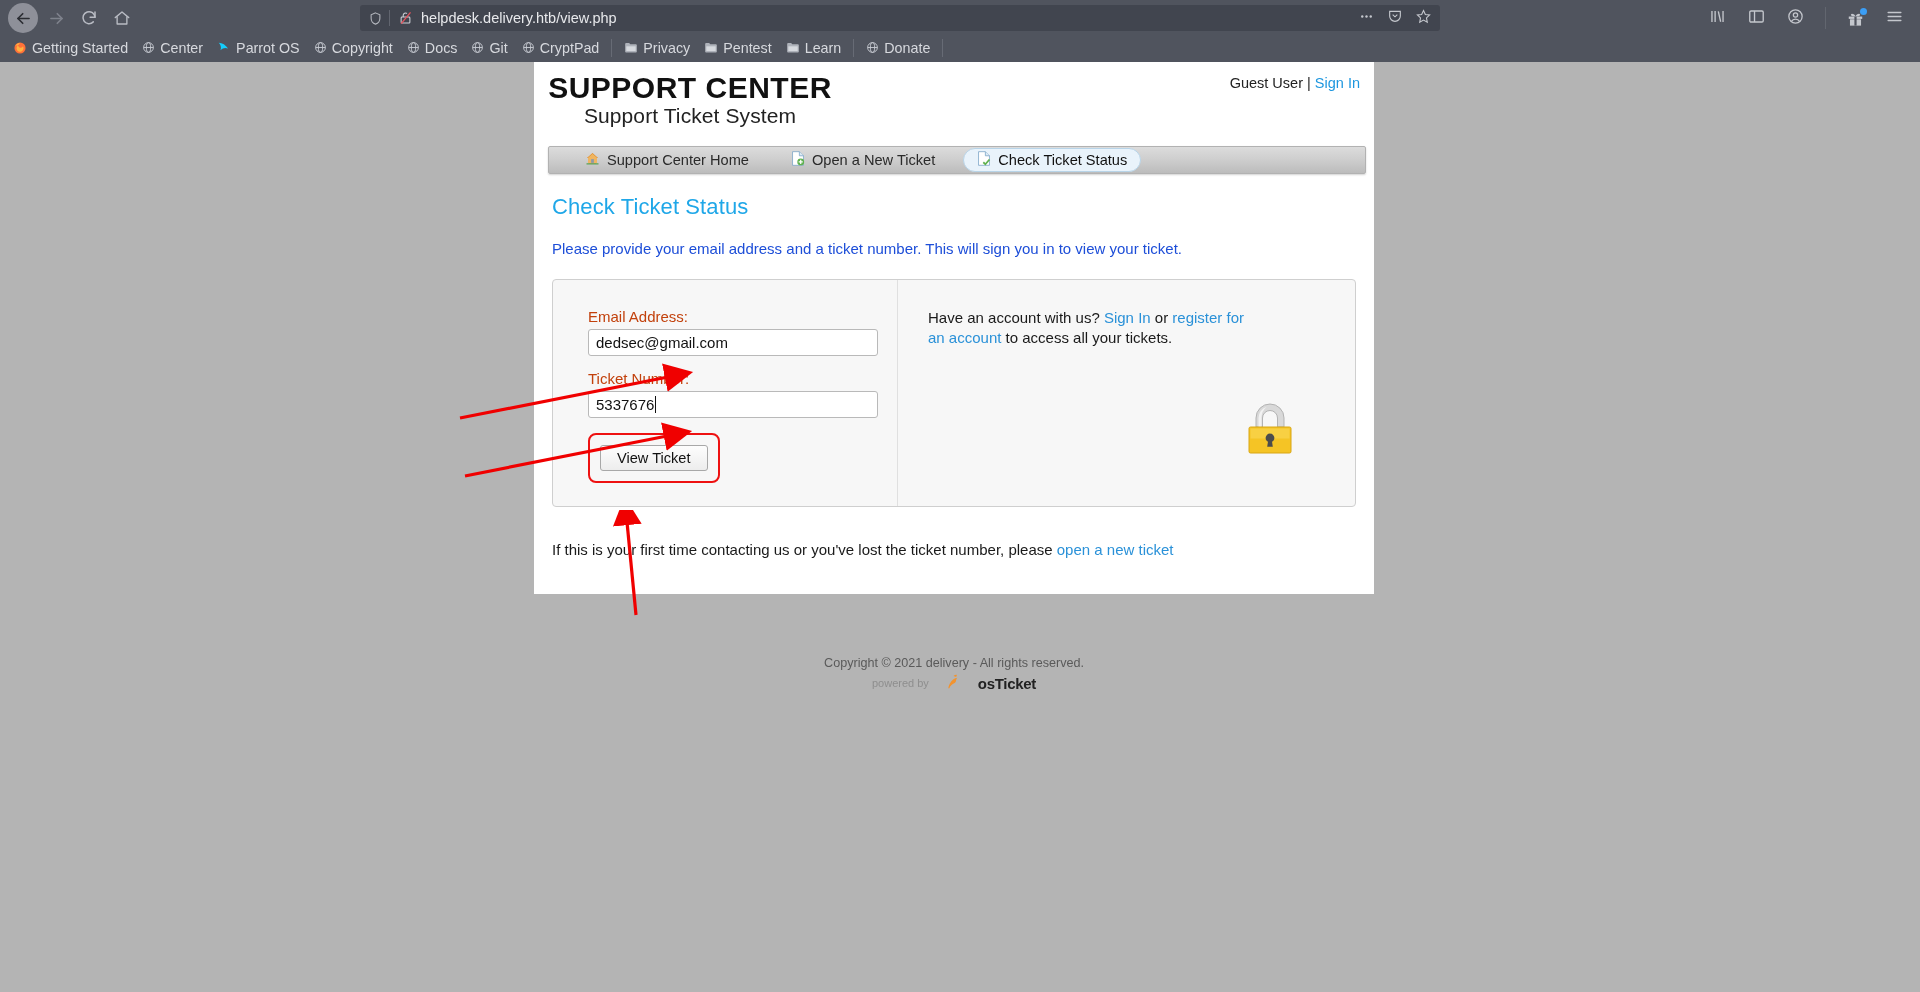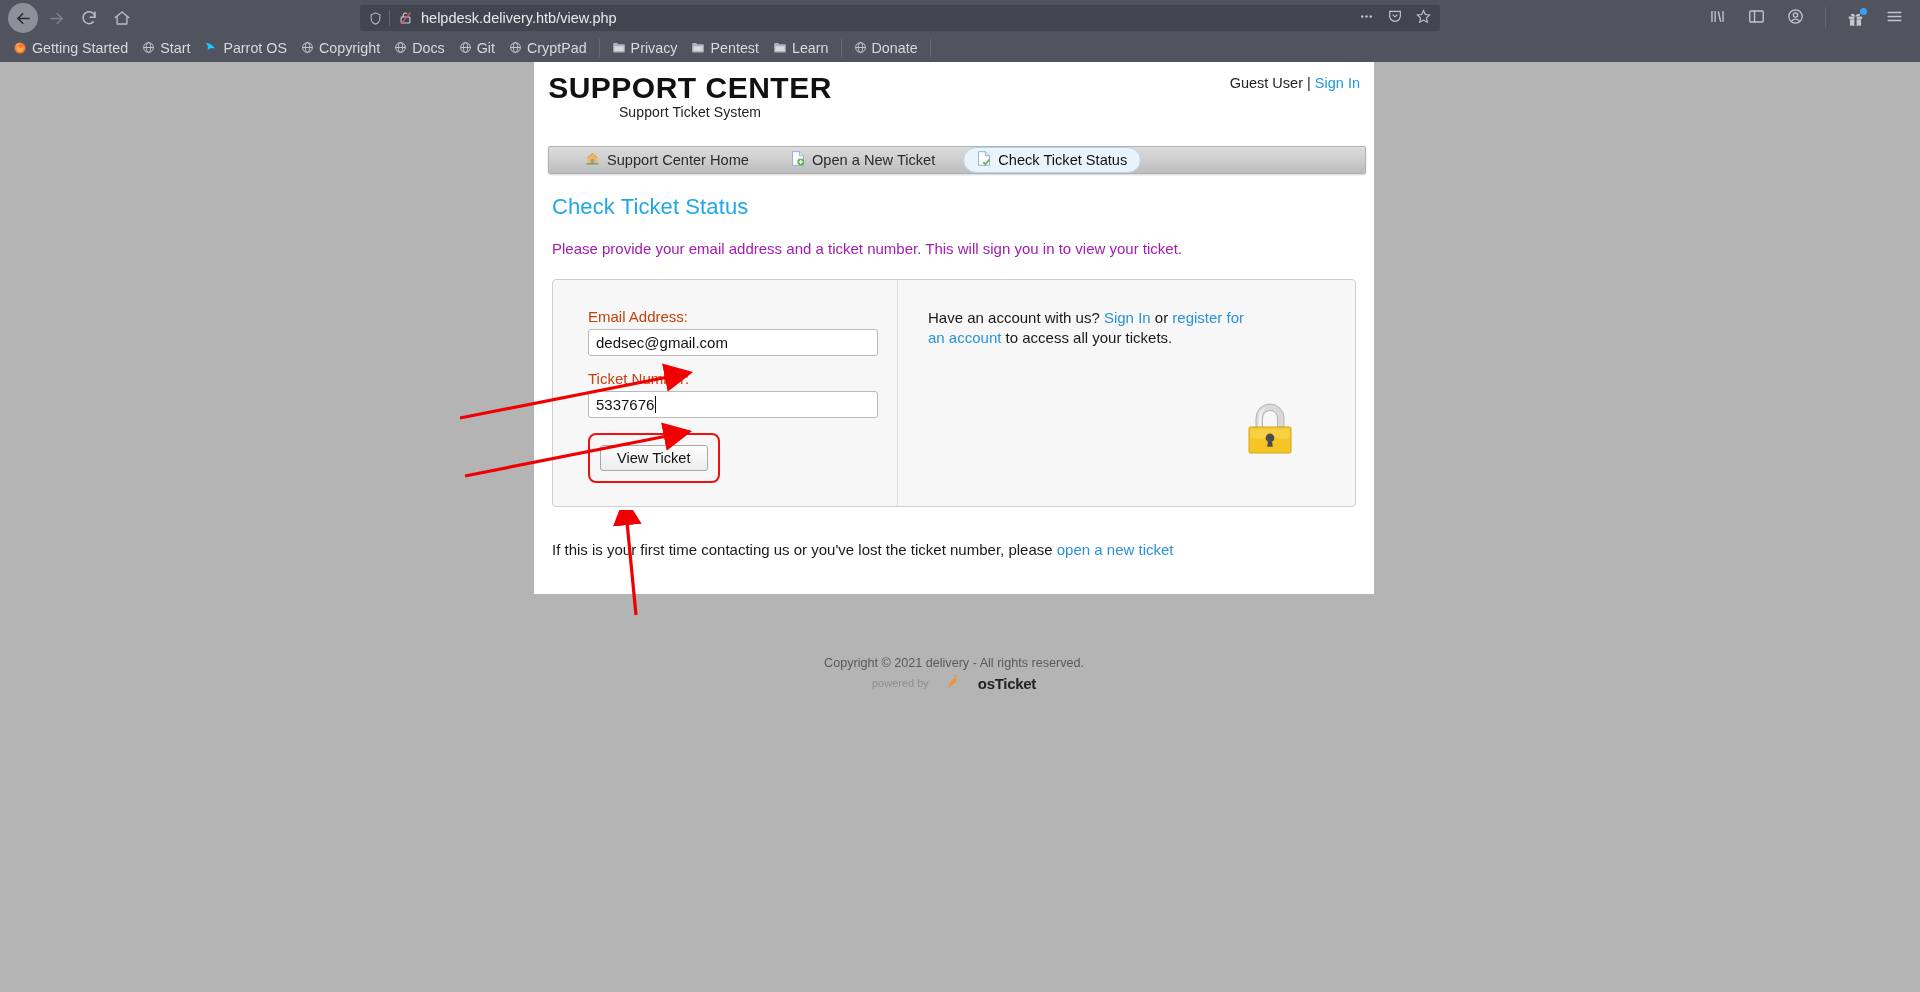--- a/index.html
+++ b/index.html
@@ -128,21 +128,21 @@
   }
   .logo-main {
     font-family: "Liberation Sans", sans-serif;
     font-size: 30px;
     font-weight: bold;
     letter-spacing: 0.5px;
     color: #111;
     line-height: 1.05;
   }
   .logo-sub {
-    font-size: 14px;
+    font-size: 21px;
     color: #222;
     margin-top: 0px;
     letter-spacing: 0.1px;
   }
   .guest-area {
     position: absolute;
     right: 14px;
     top: 13px;
     font-size: 14.5px;
     color: #222;
@@ -151,20 +151,21 @@
   .guest-area .bar { color:#222; }
 
   
   .navtabs {
     margin: 2px 8px 0 14px;
     height: 28px;
     background: linear-gradient(to bottom, #dcdcdc 0%, #cfcfcf 45%, #bcbcbc 100%);
     border: 1px solid #b2b2b2;
     border-radius: 2px;
     display: flex;
+    align-items: center;
     padding-left: 22px;
     box-shadow: 0 1px 2px rgba(0,0,0,0.18);
   }
   .tab {
     display: flex;
     align-items: center;
     gap: 7px;
     font-size: 14.6px;
     color: #2a2a2a;
     padding: 3px 14px;
@@ -183,21 +184,21 @@
   .content { padding: 14px 18px 0 18px; }
   h1.page-title {
     font-size: 22px;
     font-weight: normal;
     color: #1fa7e8;
     margin: 6px 0 0 0;
     letter-spacing: 0.1px;
   }
   .lead {
     font-size: 15px;
-    color: #a21caf;
+    color: #1d4ed8;
     margin: 20px 0 0 0;
   }
 
   .form-panel {
     margin-top: 22px;
     border: 1px solid #cfcfcf;
     border-radius: 4px;
     background: #f7f7f7;
     display: flex;
     min-height: 228px;
@@ -428,21 +429,21 @@
     </div>
 
     <div class="bm">
       <span class="ico">
         <svg width="13" height="13" viewBox="0 0 24 24" fill="none" stroke="#c9ccd3" stroke-width="1.7">
             <circle cx="12" cy="12" r="9"></circle>
             <ellipse cx="12" cy="12" rx="4" ry="9"></ellipse>
             <line x1="3" y1="12" x2="21" y2="12"></line>
           </svg>
       </span>
-      <span>Start</span>
+      <span>Center</span>
     </div>
 
     <div class="bm">
       <span class="ico">
         <svg width="14" height="14" viewBox="0 0 24 24">
             <path d="M3 3c6 0 12 4 16 10-5-2-9-1-13 3 2-6 0-10-3-13z" fill="#15cdfc"></path>
           </svg>
       </span>
       <span>Parrot OS</span>
     </div>

